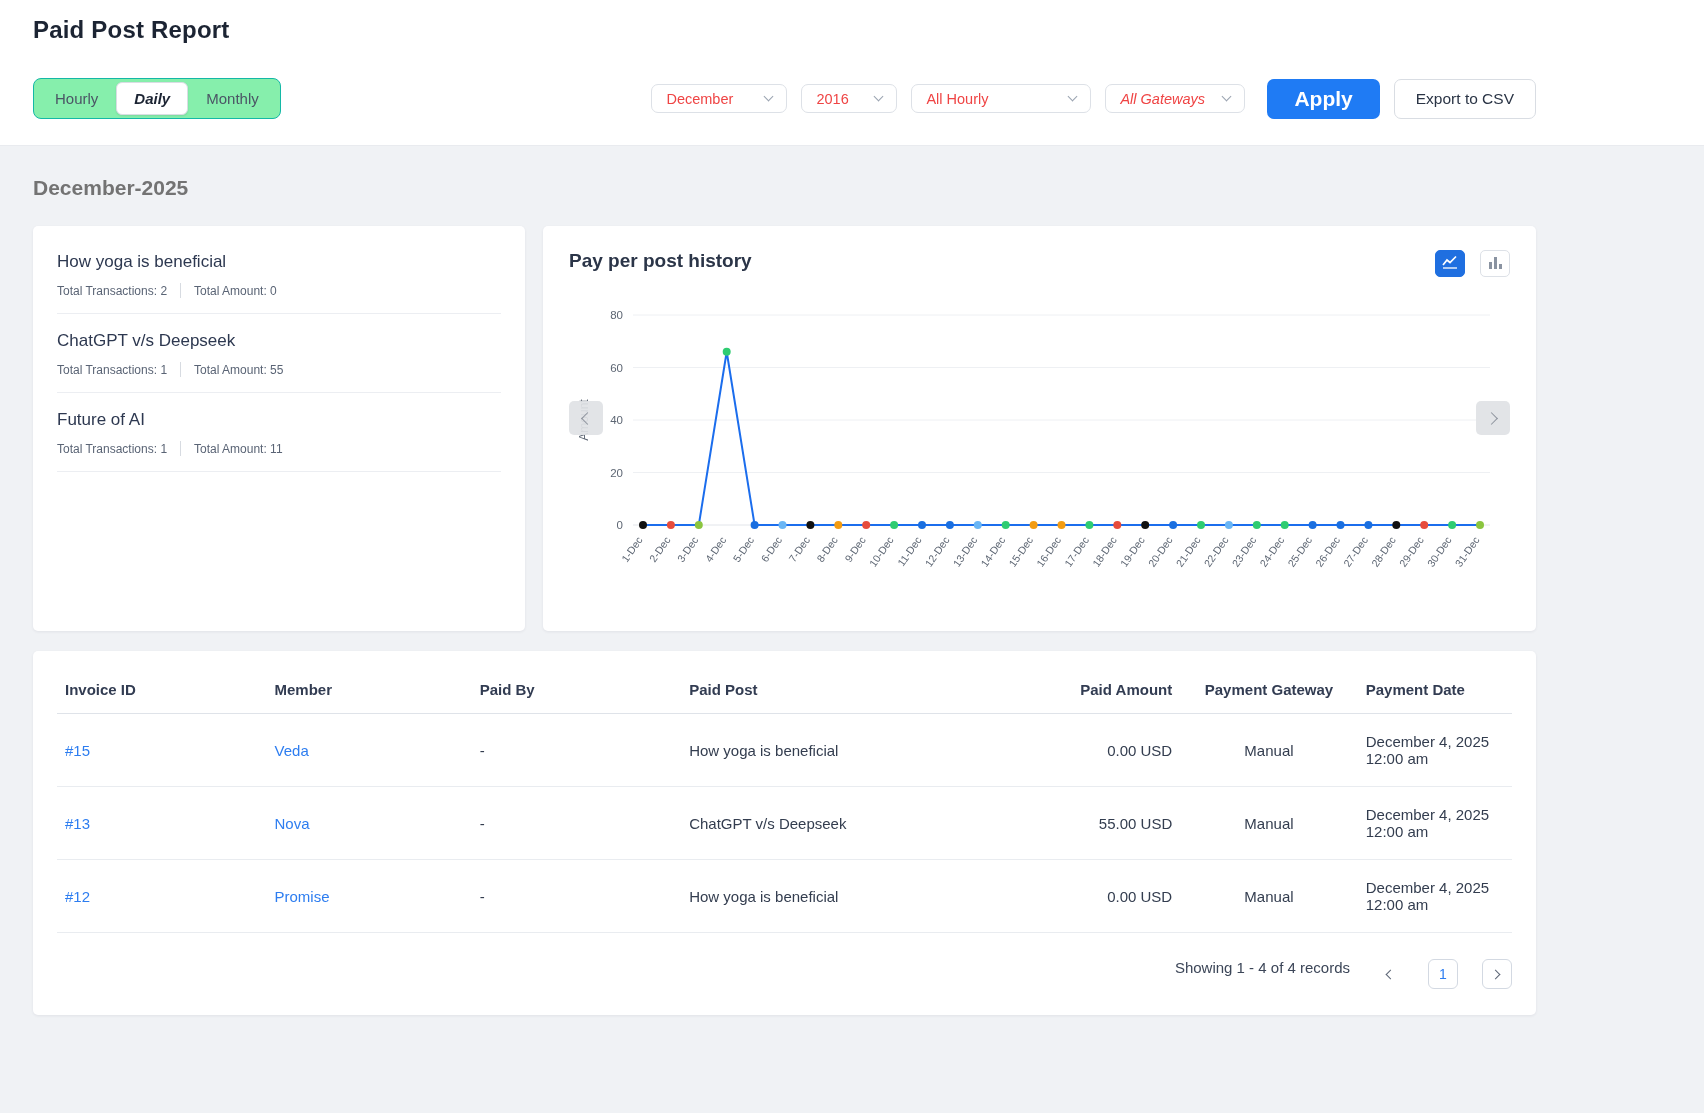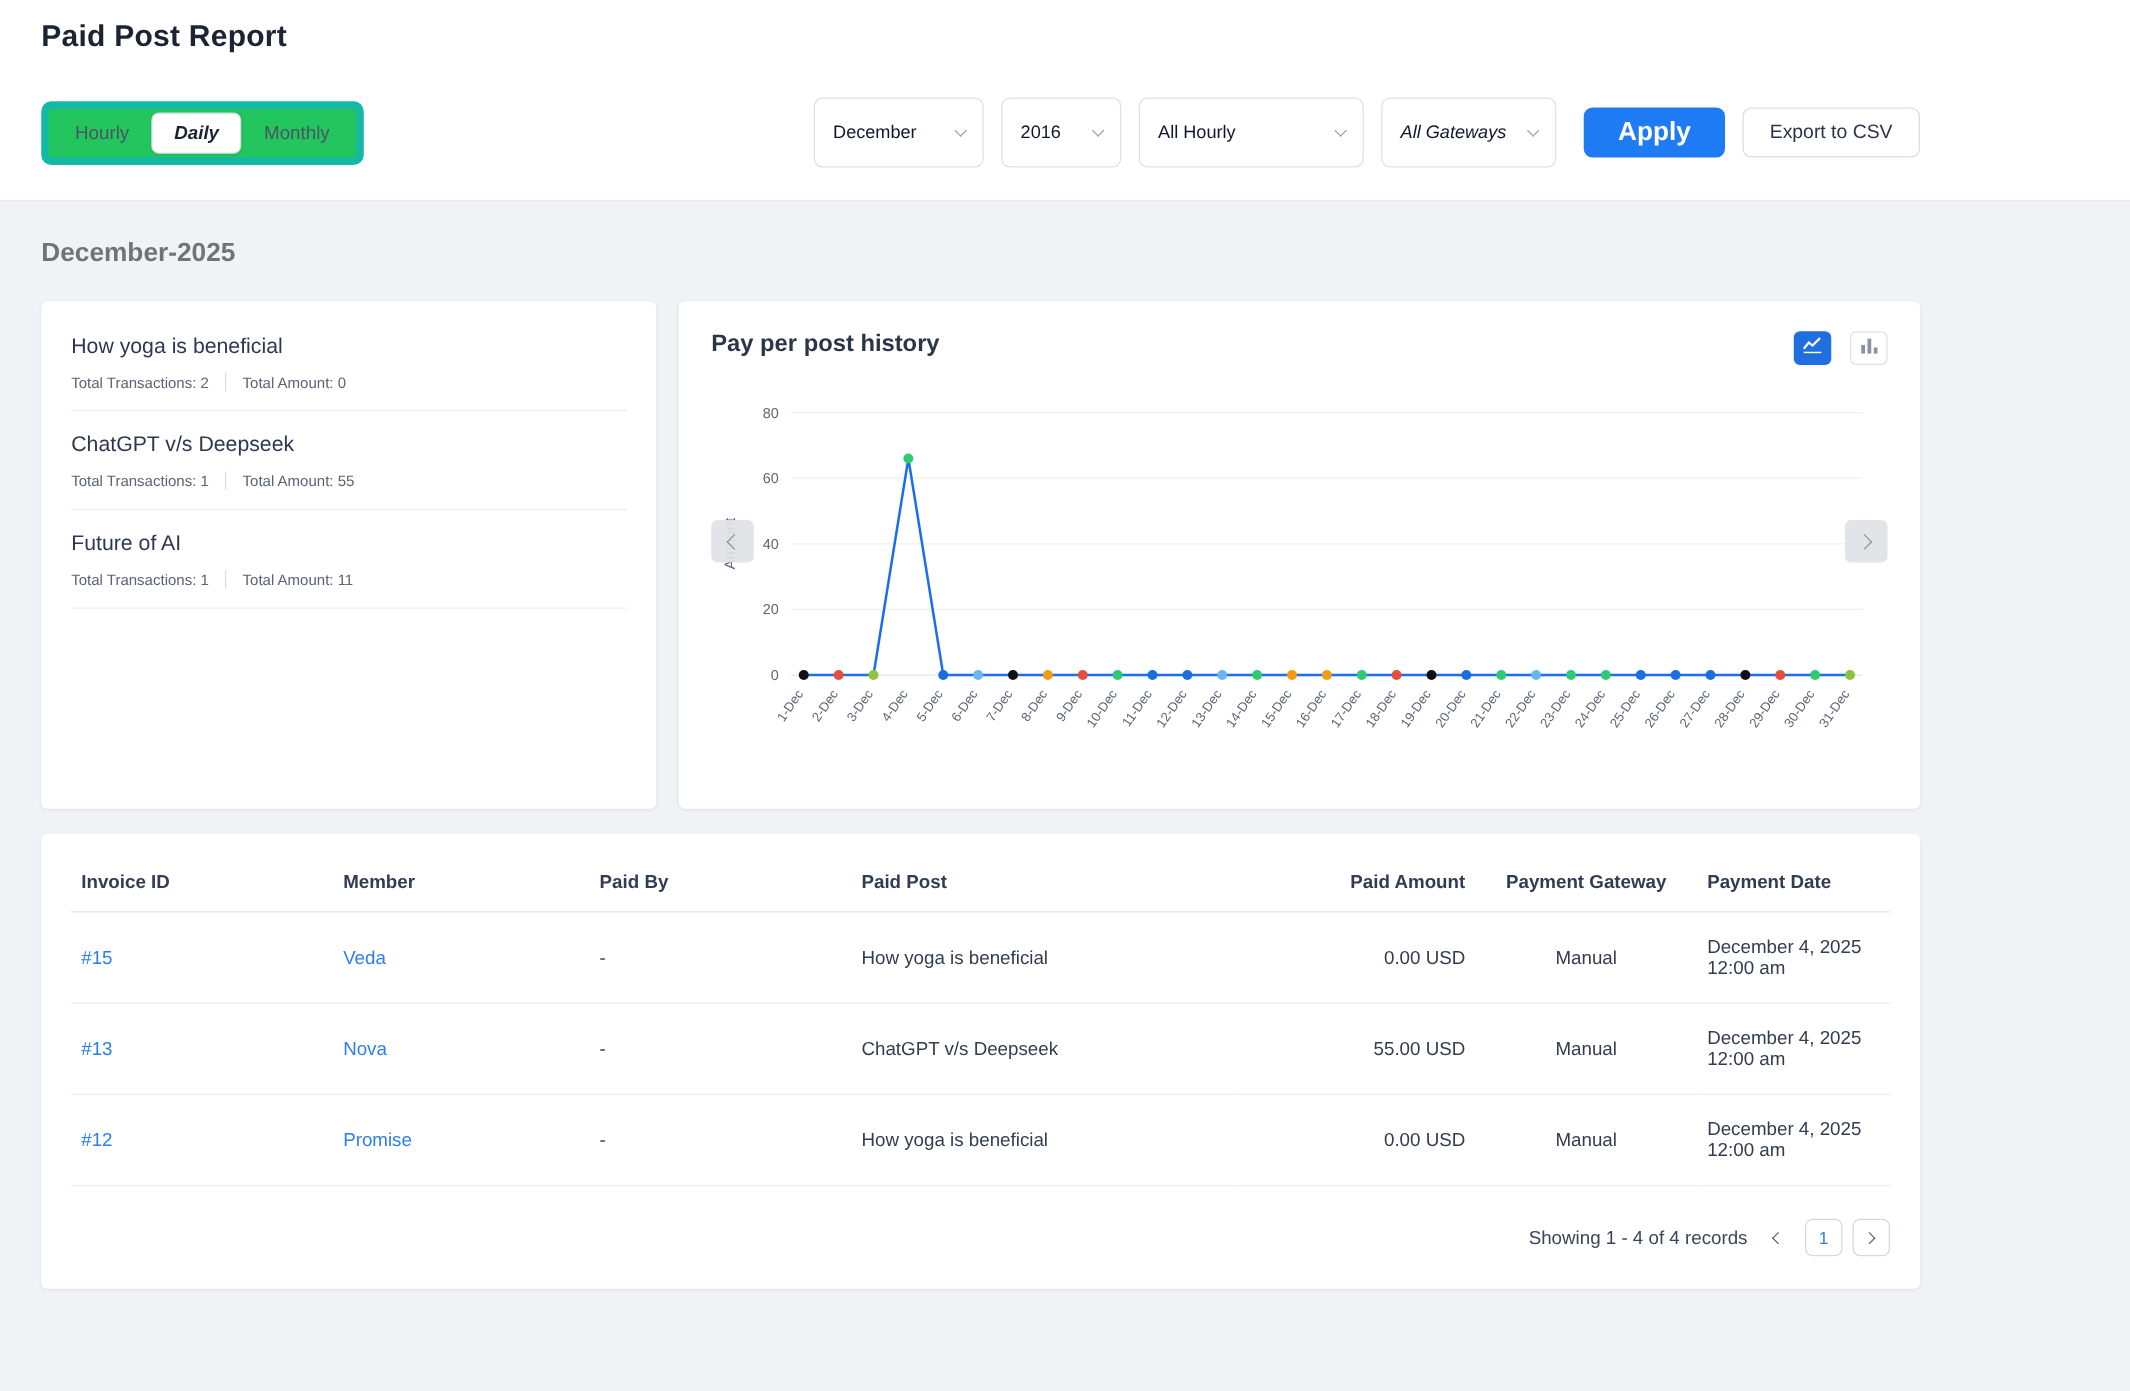--- a/index.html
+++ b/index.html
@@ -10,25 +10,25 @@
     font-family: "Liberation Sans", sans-serif;
     color: #333d4f;
     overflow: hidden;
   }
   .wrap { width: 1503px; margin-left: 33px; }
 
   
   .header { background: #fff; padding: 16px 0 26px; border-bottom: 1px solid #e9ebef; }
   .page-title { font-size: 24px; font-weight: 700; color: #1c2433; letter-spacing: .2px; }
   .toolbar { margin-top: 34px; display: flex; align-items: center; justify-content: space-between; }
-  .tabs { display: inline-flex; align-items: center; background: #22c55e; border: 6px solid #14b8a6; border-radius: 8px; padding: 3px; }
+  .tabs { display: inline-flex; align-items: center; background: #86efac; border: 1px solid #14b8a6; border-radius: 8px; padding: 3px; }
   .tab { padding: 7px 17px; font-size: 15px; color: #4b5565; border-radius: 6px; cursor: pointer; border: 1px solid transparent; background: transparent; font-family: inherit; }
   .tab.active { background: #fff; border-color: #d9dde3; color: #1c2433; font-weight: 700; box-shadow: 0 1px 2px rgba(20,30,50,.10); font-style: italic; }
   .controls { display: flex; align-items: center; gap: 14px; }
-  .select { height: 56px; background: #fff; border: 1px solid #dde1e7; border-radius: 7px; display: flex; align-items: center; justify-content: space-between; padding: 0 14px; font-size: 14.5px; color: #0f172a; cursor: pointer; }
+  .select { height: 29px; background: #fff; border: 1px solid #dde1e7; border-radius: 7px; display: flex; align-items: center; justify-content: space-between; padding: 0 14px; font-size: 14.5px; color: #ef4444; cursor: pointer; }
   .sel-month { width: 136px; } .sel-year { width: 96px; } .sel-plan { width: 180px; } .sel-gateway { width: 140px; font-style: italic; }
   .chev { display: inline-block; width: 7px; height: 7px; border-right: 1.8px solid #9aa3b0; border-bottom: 1.8px solid #9aa3b0; }
   .chev.down { transform: rotate(45deg); margin-top: -4px; }
   .chev.left { transform: rotate(135deg); margin-left: 3px; }
   .chev.right { transform: rotate(-45deg); margin-right: 3px; }
   .btn-apply { height: 40px; padding: 0 27px; background: #1f7bf4; color: #fff; border: none; border-radius: 7px; font-size: 21px; font-weight: 700; cursor: pointer; font-family: inherit; margin-left: 8px; }
   .btn-export { height: 40px; padding: 0 21px; background: #fff; color: #2a3445; border: 1px solid #d9dde3; border-radius: 7px; font-size: 15.5px; cursor: pointer; font-family: inherit; }
 
   
   .main { padding-top: 30px; padding-bottom: 40px; }
@@ -59,21 +59,21 @@
 
   
   .table-card { margin-top: 20px; padding: 8px 24px 26px; }
   table { width: 100%; border-collapse: collapse; }
   th { text-align: left; font-size: 15px; color: #323c52; font-weight: 700; padding: 22px 8px 15px; border-bottom: 1px solid #dfe3e9; }
   td { font-size: 15px; color: #333d4f; padding: 19px 8px; border-bottom: 1px solid #e9ecf0; }
   .ta-right { text-align: right; } .ta-center { text-align: center; }
   a.link { color: #2d7df0; text-decoration: none; cursor: pointer; }
 
   
-  .pagination { display: flex; justify-content: flex-end; align-items: center; gap: 8px; margin-top: 26px; }
+  .pagination { display: flex; justify-content: flex-end; gap: 24px; margin-top: 26px; }
   .pg-text { font-size: 15px; color: #3c4658; }
   .pg-btn { width: 30px; height: 30px; border-radius: 6px; display: flex; align-items: center; justify-content: center; cursor: pointer; background: transparent; border: none; }
   .pg-btn.boxed { border: 1px solid #d3d9e2; background: #fff; }
   .pg-page { font-size: 14px; color: #2d7df0; border: 1px solid #9fc0f5; background: #fff; font-family: inherit; }
 </style>
 </head>
 <body>
 
 <div class="header">
   <div class="wrap">

